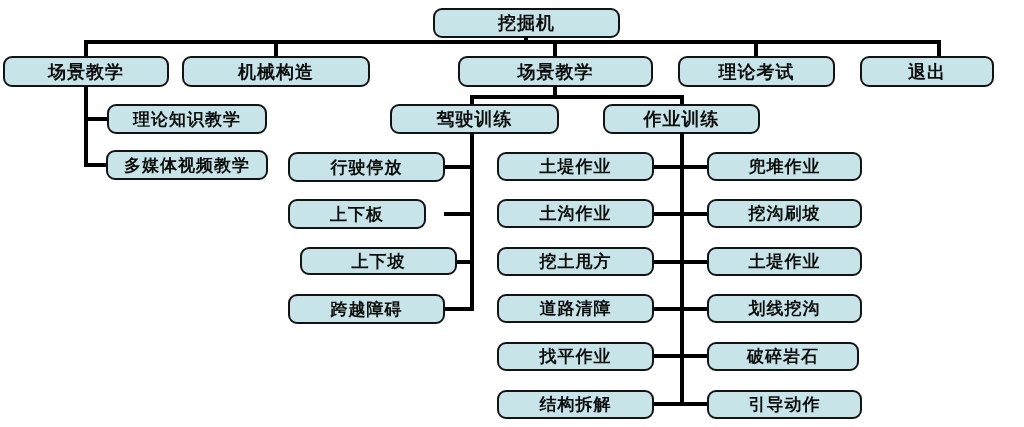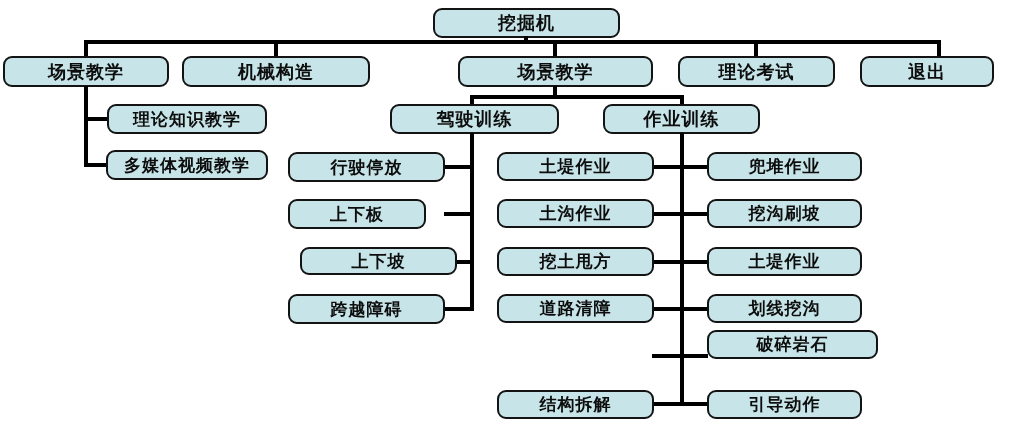--- a/index.html
+++ b/index.html
@@ -76,22 +76,23 @@
   <div class="line" style="left:652px;top:212px;width:56px;height:4px"></div>
   <div class="line" style="left:652px;top:260px;width:56px;height:4px"></div>
   <div class="line" style="left:652px;top:307px;width:56px;height:4px"></div>
   <div class="line" style="left:652px;top:354px;width:56px;height:4px"></div>
   <div class="line" style="left:652px;top:402px;width:56px;height:4px"></div>
 
   <div class="node small" style="left:497px;top:152px;width:157px;height:29px">土堤作业</div>
   <div class="node small" style="left:497px;top:247px;width:157px;height:29px">挖土甩方</div>
   <div class="node small" style="left:497px;top:199px;width:157px;height:29px">土沟作业</div>
   <div class="node small" style="left:497px;top:294px;width:157px;height:29px">道路清障</div>
+  <div class="node small" style="left:497px;top:342px;width:157px;height:29px">找平作业</div>
   <div class="node small" style="left:497px;top:390px;width:157px;height:29px">结构拆解</div>
 
   <div class="node small" style="left:707px;top:152px;width:155px;height:29px">兜堆作业</div>
   <div class="node small" style="left:707px;top:199px;width:155px;height:29px">挖沟刷坡</div>
   <div class="node small" style="left:707px;top:247px;width:155px;height:29px">土堤作业</div>
   <div class="node small" style="left:707px;top:294px;width:155px;height:29px">划线挖沟</div>
-  <div class="node small" style="left:707px;top:330px;width:171px;height:29px">破碎岩石</div>
+  <div class="node small" style="left:707px;top:342px;width:152px;height:29px">破碎岩石</div>
   <div class="node small" style="left:707px;top:390px;width:155px;height:29px">引导动作</div>
 
 </div>
 
 </body></html>

